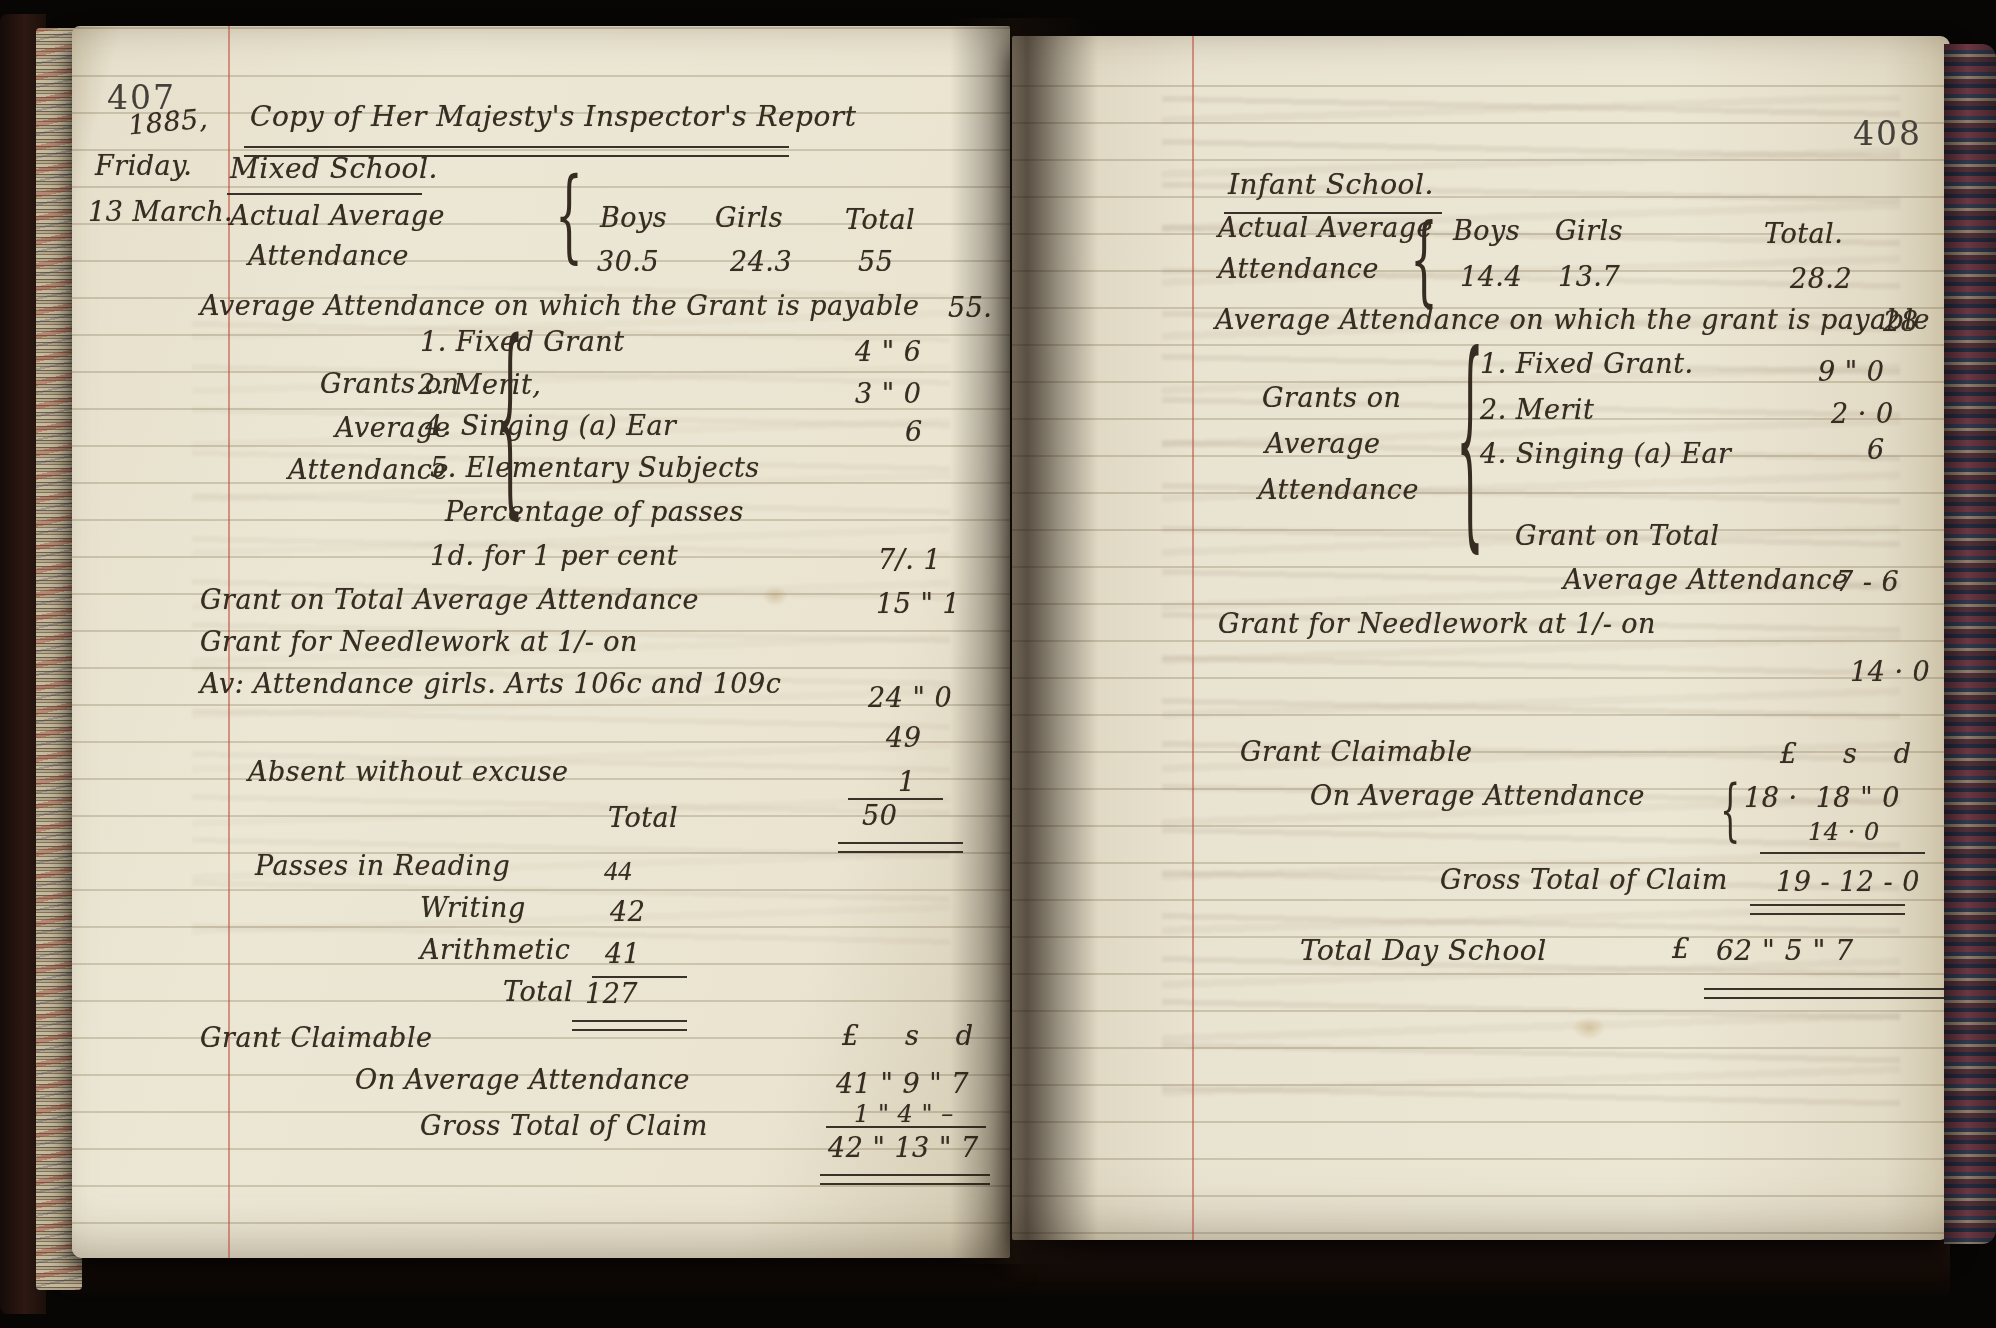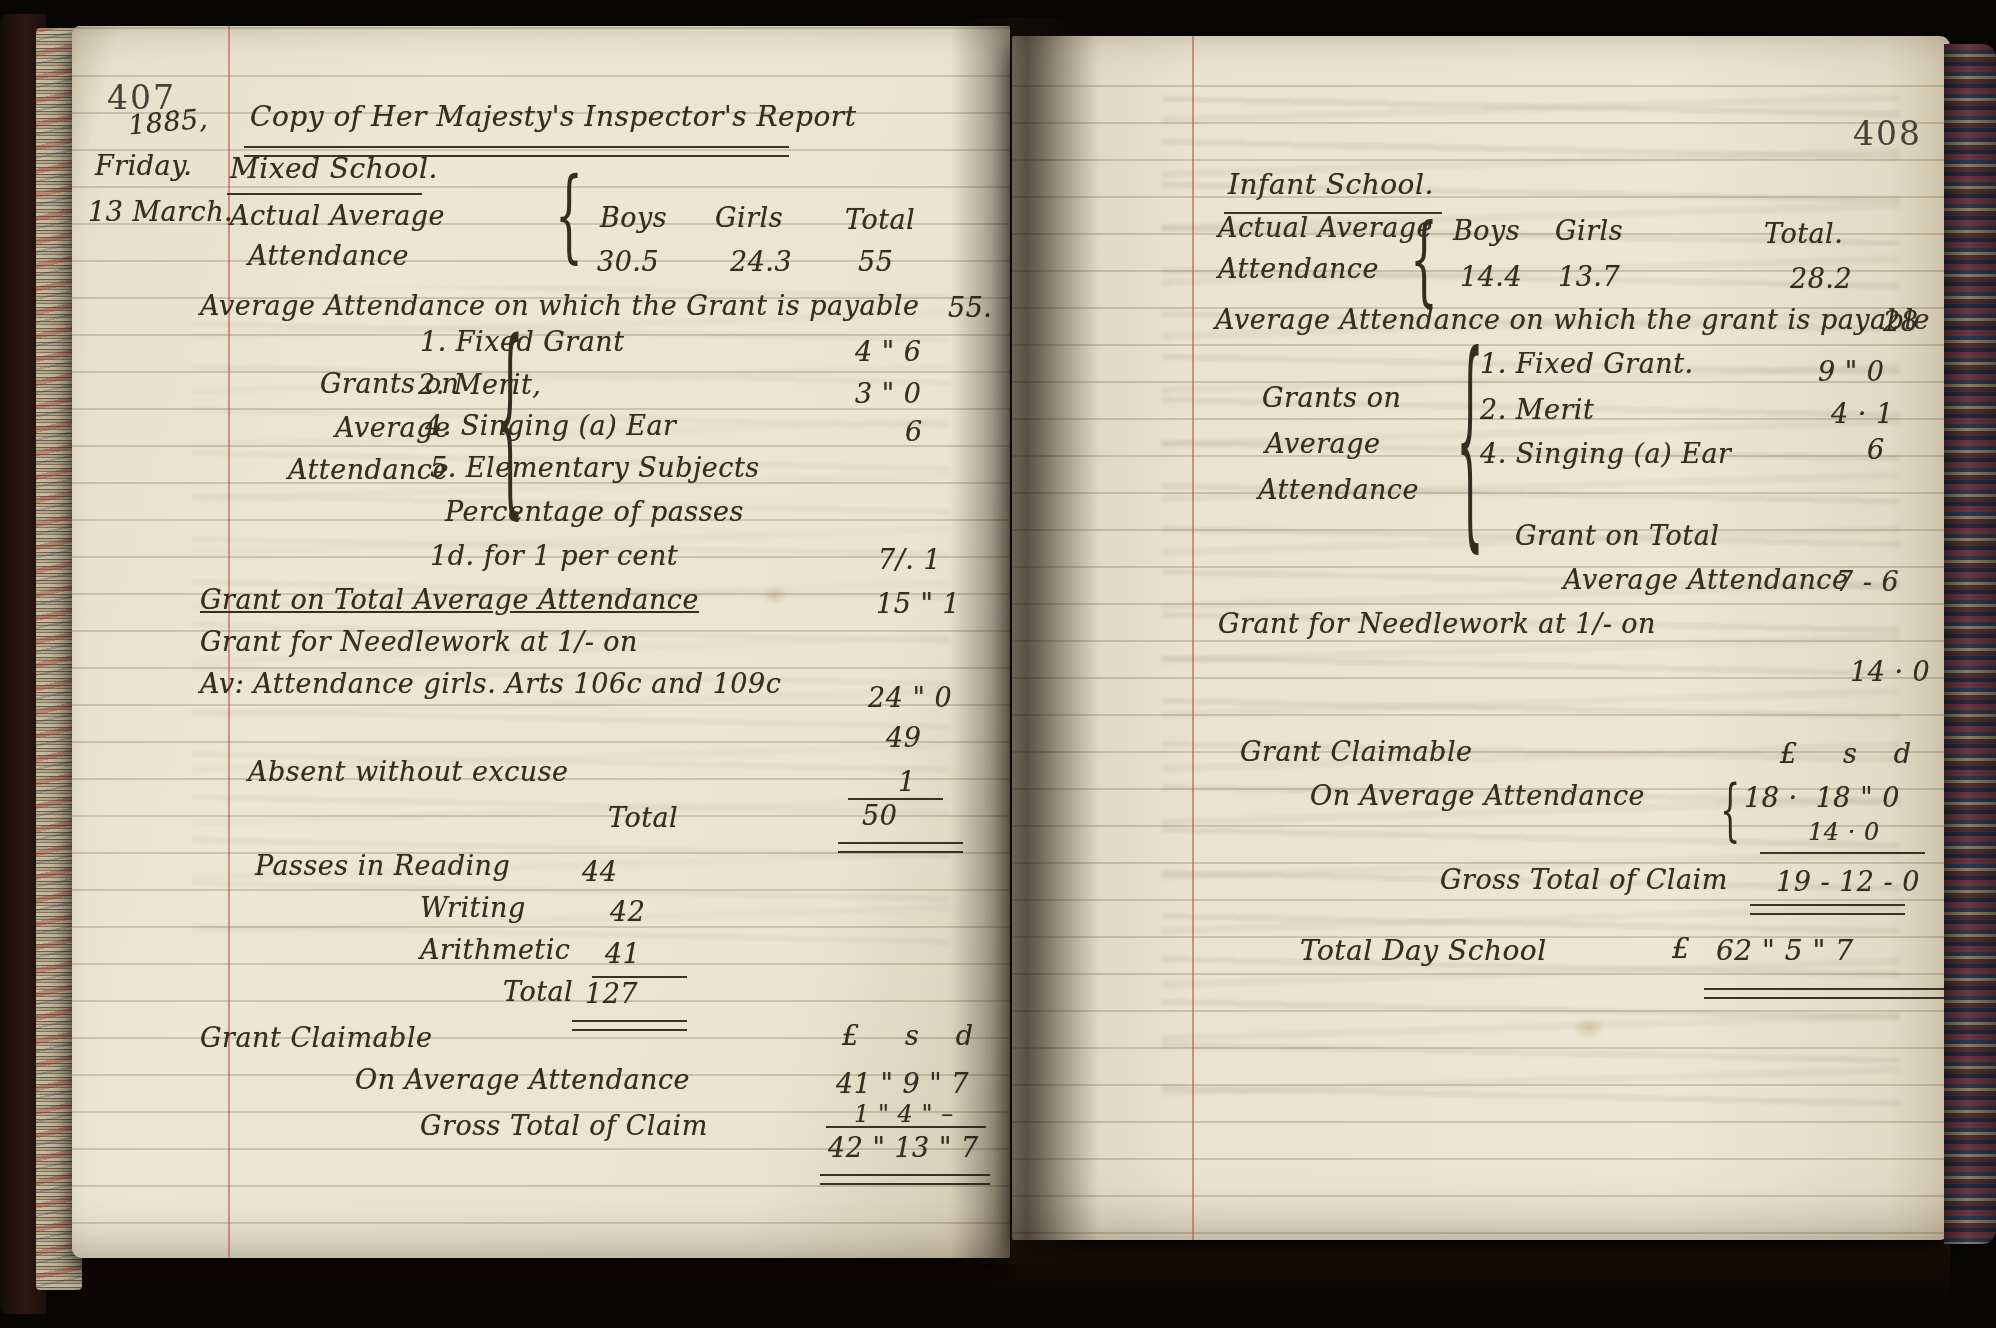--- a/index.html
+++ b/index.html
@@ -91,35 +91,35 @@
     <div class="hw" style="left:783px;top:310px;">4 " 6</div>
     <div class="hw" style="left:346px;top:343px;">2. Merit,</div>
     <div class="hw" style="left:783px;top:352px;">3 " 0</div>
     <div class="hw" style="left:353px;top:384px;">4. Singing (a) Ear</div>
     <div class="hw" style="left:833px;top:390px;">6</div>
     <div class="hw" style="left:358px;top:426px;">5. Elementary Subjects</div>
     <div class="hw" style="left:373px;top:470px;">Percentage of passes</div>
     <div class="hw" style="left:358px;top:514px;">1d. for 1 per cent</div>
     <div class="hw" style="left:806px;top:518px;">7/. 1</div>
 
-    <div class="hw" style="left:128px;top:558px;text-decoration:underline;">Grant on Total Average Attendance</div>
+    <div class="hw" style="left:128px;top:558px;">Grant on Total Average Attendance</div>
     <div class="hw" style="left:804px;top:562px;">15 " 1</div>
     <div class="hw" style="left:128px;top:600px;">Grant for Needlework at 1/- on</div>
     <div class="hw" style="left:128px;top:642px;">Av: Attendance girls. Arts 106c and 109c</div>
     <div class="hw" style="left:796px;top:656px;">24 " 0</div>
     <div class="hw" style="left:814px;top:696px;">49</div>
     <div class="hw" style="left:176px;top:730px;">Absent without excuse</div>
     <div class="hw" style="left:826px;top:740px;">1</div>
     <div class="rule" style="left:776px;top:772px;width:95px;"></div>
     <div class="hw" style="left:536px;top:776px;">Total</div>
     <div class="hw" style="left:790px;top:774px;">50</div>
     <div class="rule2" style="left:766px;top:816px;width:125px;"></div>
 
     <div class="hw" style="left:183px;top:824px;">Passes in Reading</div>
-    <div class="hw" style="left:510px;top:830px;">44</div>
+    <div class="hw" style="left:532px;top:830px;font-family:Liberation Serif, serif;">44</div>
     <div class="hw" style="left:348px;top:866px;">Writing</div>
     <div class="hw" style="left:538px;top:870px;">42</div>
     <div class="hw" style="left:348px;top:908px;">Arithmetic</div>
     <div class="hw" style="left:533px;top:912px;">41</div>
     <div class="rule" style="left:520px;top:950px;width:95px;"></div>
     <div class="hw" style="left:431px;top:950px;">Total</div>
     <div class="hw" style="left:513px;top:952px;">127</div>
     <div class="rule2" style="left:500px;top:994px;width:115px;"></div>
 
     <div class="hw" style="left:128px;top:996px;">Grant Claimable</div>
@@ -157,21 +157,21 @@
     <div class="hw" style="left:871px;top:270px;">28</div>
 
     <div class="hw" style="left:250px;top:346px;">Grants on</div>
     <div class="hw" style="left:253px;top:392px;">Average</div>
     <div class="hw" style="left:246px;top:438px;">Attendance</div>
     <div class="brace" style="left:444px;top:290px;transform:scaleY(5.2);">{</div>
 
     <div class="hw" style="left:468px;top:312px;">1. Fixed Grant.</div>
     <div class="hw" style="left:806px;top:320px;">9 " 0</div>
     <div class="hw" style="left:468px;top:358px;">2. Merit</div>
-    <div class="hw" style="left:819px;top:362px;">4 · 1</div>
+    <div class="hw" style="left:819px;top:362px;">2 · 0</div>
     <div class="hw" style="left:468px;top:402px;">4. Singing (a) Ear</div>
     <div class="hw" style="left:855px;top:398px;">6</div>
     <div class="hw" style="left:503px;top:484px;">Grant on Total</div>
     <div class="hw" style="left:551px;top:528px;">Average Attendance</div>
     <div class="hw" style="left:824px;top:530px;">7 - 6</div>
 
     <div class="hw" style="left:206px;top:572px;">Grant for Needlework at 1/- on</div>
     <div class="hw" style="left:838px;top:620px;">14 · 0</div>
 
     <div class="hw" style="left:228px;top:700px;">Grant Claimable</div>

